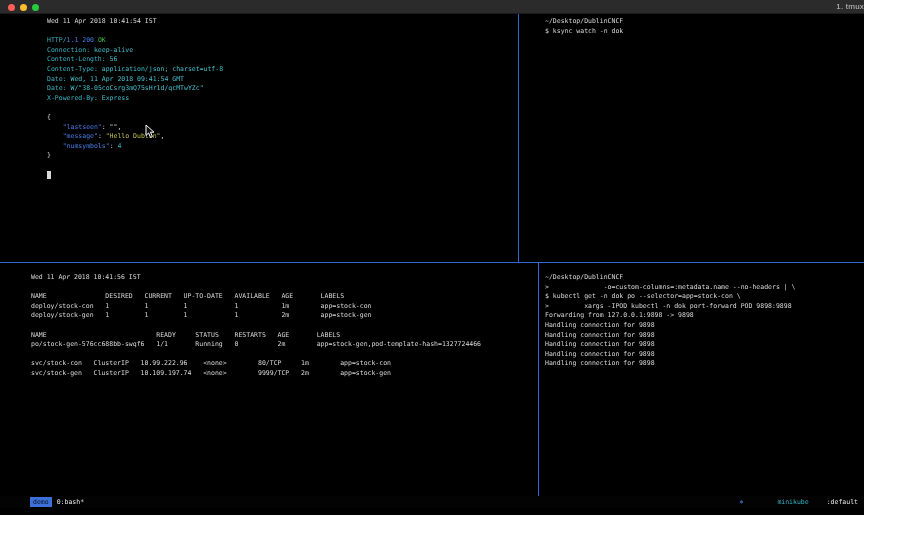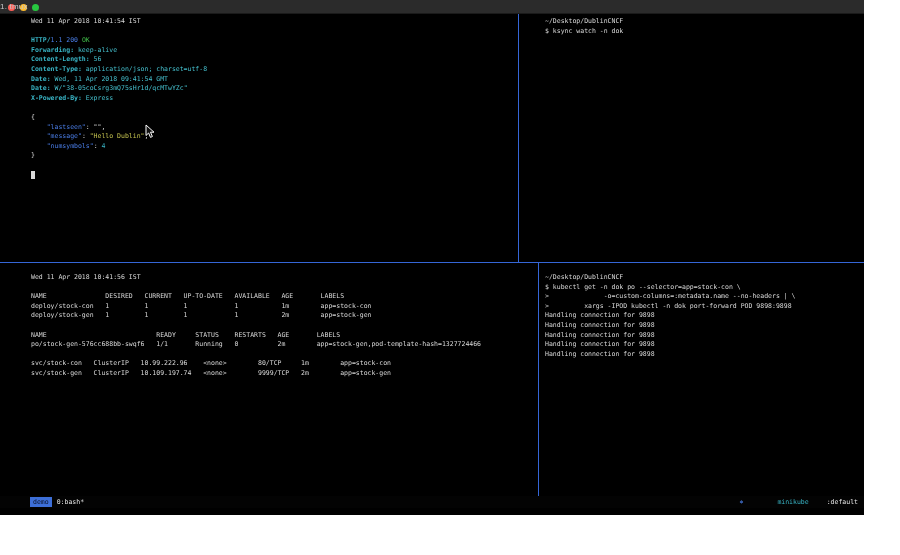--- a/index.html
+++ b/index.html
@@ -13,40 +13,40 @@
     position: absolute; left: 0; top: 0; width: 100%; height: 14px;
     background: #2b2b2b; border-bottom: 1px solid #1a1a1a;
   }
   .lights { position: absolute; left: 8px; top: 4px; display: flex; gap: 5px; }
   .light { width: 7px; height: 7px; border-radius: 50%; display: inline-block; }
   .light.red    { background: #ff5f57; }
   .light.yellow { background: #febc2e; }
   .light.green  { background: #28c840; }
   .title {
     position: absolute; left: 0; right: 0; top: 0; height: 23px;
-    text-align: left; font: 8px/14px "Liberation Sans", sans-serif;
+    text-align: right; font: 8px/14px "Liberation Sans", sans-serif;
     color: #c8c8c8; letter-spacing: .2px;
   }
   
   .pane {
     position: absolute; overflow: hidden;
     font: 6.5px/9.6px "DejaVu Sans Mono", monospace;
     color: #d9d9d9;
   }
   .tline { white-space: pre; height: 9.6px; }
-  .pane-tl { left: 0;     top: 14px;  width: 518px; height: 248px; padding: 3px 0 0 31px; }
+  .pane-tl { left: 16px;     top: 14px;  width: 518px; height: 248px; padding: 3px 0 0 31px; }
   .pane-tr { left: 519px; top: 14px;  width: 345px; height: 248px; padding: 3px 0 0 26px; }
   .pane-bl { left: 0;     top: 263px; width: 538px; height: 233px; padding: 10px 0 0 31px; }
   .pane-br { left: 539px; top: 263px; width: 325px; height: 233px; padding: 10px 0 0 6px; }
   .vdiv-top    { position: absolute; left: 518px; top: 14px;  width: 1px; height: 248px; background: #3566d6; }
   .hdiv        { position: absolute; left: 0;     top: 262px; width: 864px; height: 1px; background: #3566d6; }
   .vdiv-bottom { position: absolute; left: 538px; top: 263px; width: 1px; height: 233px; background: #3566d6; }
   
   .c-fg     { color: #d9d9d9; }
-  .c-cyan   { color: #38b3c4; font-weight: bold; }
+  .c-cyan   { color: #38b3c4; }
   .c-cyanv  { color: #45c0ce; }
   .c-blue   { color: #4a7ee8; }
   .c-green  { color: #42c04a; }
   .c-yellow { color: #c3c14e; }
   .c-teal   { color: #38b3c4; }
   .c-cursor { background: #d9d9d9; color: #d9d9d9; }
   
   .statusbar {
     position: absolute; left: 0; top: 496px; width: 100%; height: 12px;
     background: #030303; display: flex; align-items: center;
@@ -72,21 +72,21 @@
       <span class="light yellow"></span>
       <span class="light green"></span>
     </div>
     <div class="title">1. tmux</div>
   </div>
 
   <div class="pane pane-tl">
       <div class="tline"><span class="c-fg">Wed 11 Apr 2018 10:41:54 IST</span></div>
       <div class="tline"> </div>
       <div class="tline"><span class="c-cyan">HTTP/</span><span class="c-blue">1.1 200</span><span class="c-green"> OK</span></div>
-      <div class="tline"><span class="c-cyan">Forwarding:</span><span class="c-cyanv"> keep-alive</span></div>
+      <div class="tline"><span class="c-cyan">Connection:</span><span class="c-cyanv"> keep-alive</span></div>
       <div class="tline"><span class="c-cyan">Content-Length:</span><span class="c-cyanv"> 56</span></div>
       <div class="tline"><span class="c-cyan">Content-Type:</span><span class="c-cyanv"> application/json; charset=utf-8</span></div>
       <div class="tline"><span class="c-cyan">Date:</span><span class="c-cyanv"> Wed, 11 Apr 2018 09:41:54 GMT</span></div>
       <div class="tline"><span class="c-cyan">Date:</span><span class="c-cyanv"> W/"38-05coCsrg3mQ75sHr1d/qcMTwYZc"</span></div>
       <div class="tline"><span class="c-cyan">X-Powered-By:</span><span class="c-cyanv"> Express</span></div>
       <div class="tline"> </div>
       <div class="tline"><span class="c-fg">{</span></div>
       <div class="tline"><span class="c-blue">    "lastseen"</span><span class="c-fg">: "",</span></div>
       <div class="tline"><span class="c-blue">    "message"</span><span class="c-fg">: </span><span class="c-yellow">"Hello Dublin"</span><span class="c-fg">,</span></div>
       <div class="tline"><span class="c-blue">    "numsymbols"</span><span class="c-fg">: </span><span class="c-teal">4</span></div>
@@ -111,23 +111,24 @@
       <div class="tline"> </div>
       <div class="tline"><span class="c-fg">NAME                            READY     STATUS    RESTARTS   AGE       LABELS</span></div>
       <div class="tline"><span class="c-fg">po/stock-gen-576cc688bb-swqf6   1/1       Running   0          2m        app=stock-gen,pod-template-hash=1327724466</span></div>
       <div class="tline"> </div>
       <div class="tline"><span class="c-fg">svc/stock-con   ClusterIP   10.99.222.96    &lt;none&gt;        80/TCP     1m        app=stock-con</span></div>
       <div class="tline"><span class="c-fg">svc/stock-gen   ClusterIP   10.109.197.74   &lt;none&gt;        9999/TCP   2m        app=stock-gen</span></div>
     </div>
   <div class="vdiv-bottom"></div>
   <div class="pane pane-br">
       <div class="tline"><span class="c-fg">~/Desktop/DublinCNCF</span></div>
+      <div class="tline"><span class="c-fg">&gt;              -o=custom-columns=:metadata.name --no-headers | \</span></div>
       <div class="tline"><span class="c-fg">$ kubectl get -n dok po --selector=app=stock-con \</span></div>
-      <div class="tline"><span class="c-fg">&gt;              -o=custom-columns=:metadata.name --no-headers | \</span></div>
       <div class="tline"><span class="c-fg">&gt;         xargs -IPOD kubectl -n dok port-forward POD 9898:9898</span></div>
+      <div class="tline"><span class="c-fg">Forwarding from 127.0.0.1:9898 -&gt; 9898</span></div>
       <div class="tline"><span class="c-fg">Handling connection for 9898</span></div>
       <div class="tline"><span class="c-fg">Handling connection for 9898</span></div>
       <div class="tline"><span class="c-fg">Handling connection for 9898</span></div>
       <div class="tline"><span class="c-fg">Handling connection for 9898</span></div>
       <div class="tline"><span class="c-fg">Handling connection for 9898</span></div>
     </div>
 
   <div class="statusbar">
     <span class="session">demo</span>
     <span class="winlabel">0:bash*</span>

